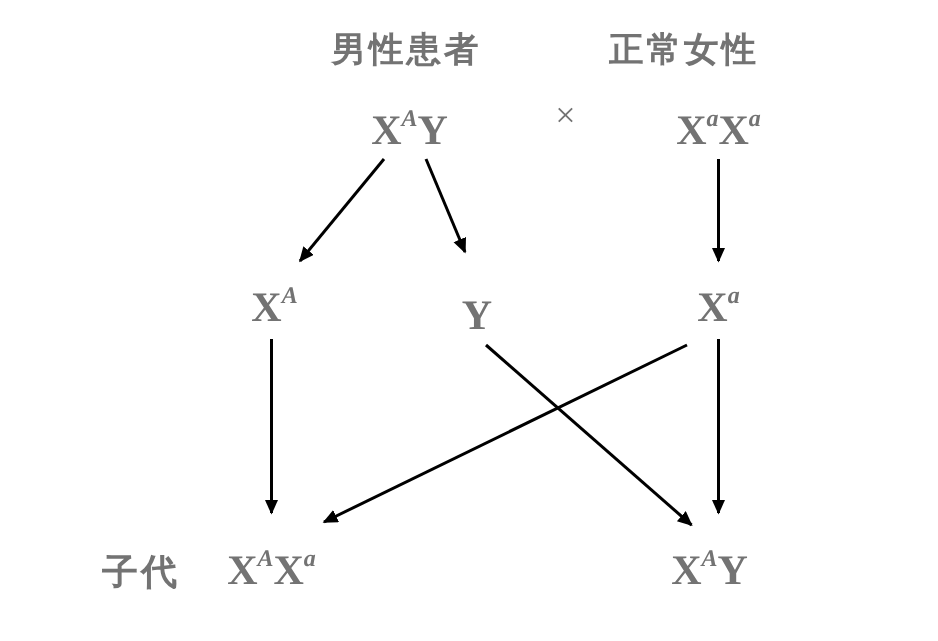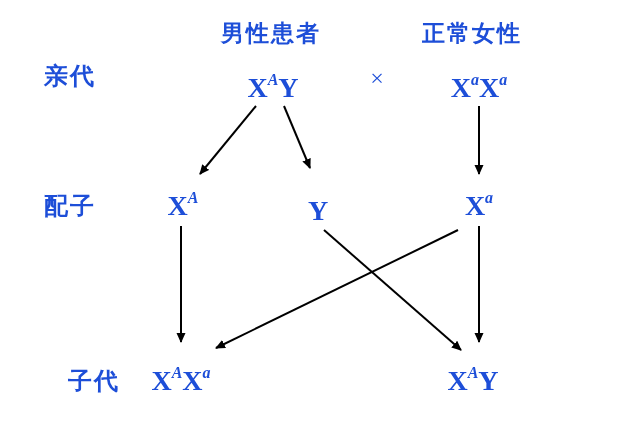--- a/index.html
+++ b/index.html
@@ -3,21 +3,21 @@
 <meta charset="utf-8">
 <style>
   html, body { margin: 0; padding: 0; background: #ffffff; }
   .stage {
     position: relative;
     width: 625px;
     height: 427px;
     background: #ffffff;
     overflow: hidden;
     font-family: "Liberation Sans", sans-serif;
-    color: #1d4ed8;
+    color: #737373;
   }
   .arrow-layer {
     position: absolute;
     left: 0; top: 0;
     width: 625px; height: 427px;
   }
   .label {
     position: absolute;
     transform: translate(-50%, -50%);
     white-space: nowrap;
@@ -63,35 +63,33 @@
     <line x1="256" y1="106" x2="200" y2="174" stroke="#000" stroke-width="2" marker-end="url(#ah)"></line>
     <line x1="284" y1="106" x2="310" y2="168" stroke="#000" stroke-width="2" marker-end="url(#ah)"></line>
     <line x1="479" y1="106" x2="479" y2="174" stroke="#000" stroke-width="2" marker-end="url(#ah)"></line>
     <line x1="181" y1="226" x2="181" y2="342" stroke="#000" stroke-width="2" marker-end="url(#ah)"></line>
     <line x1="324" y1="230" x2="461" y2="350" stroke="#000" stroke-width="2" marker-end="url(#ah)"></line>
     <line x1="458" y1="230" x2="216" y2="348" stroke="#000" stroke-width="2" marker-end="url(#ah)"></line>
     <line x1="479" y1="226" x2="479" y2="342" stroke="#000" stroke-width="2" marker-end="url(#ah)"></line>
   </svg>
 
   <div class="label cn" style="left:271px; top:33px;">男性患者</div>
-  <div class="label cn" style="left:472px; top:33px;">正常女性</div>
+  <div class="label cn" style="left:456px; top:33px;">正常女性</div>
 
-  <div class="label cn row-label" style="left:70px; top:76px;">亲代</div>
 
   <div class="label geno" style="left:273px; top:88px;">
     <span>X</span><sup>A</sup><span>Y</span>
   </div>
 
   <div class="label cross" style="left:377px; top:78px;">×</div>
 
   <div class="label geno" style="left:479px; top:88px;">
     <span>X</span><sup>a</sup><span>X</span><sup>a</sup>
   </div>
 
-  <div class="label cn row-label" style="left:70px; top:206px;">配子</div>
 
   <div class="label geno" style="left:183px; top:206px;">
     <span>X</span><sup>A</sup>
   </div>
 
   <div class="label geno" style="left:318px; top:211px;">
     <span>Y</span>
   </div>
 
   <div class="label geno" style="left:479px; top:206px;">

